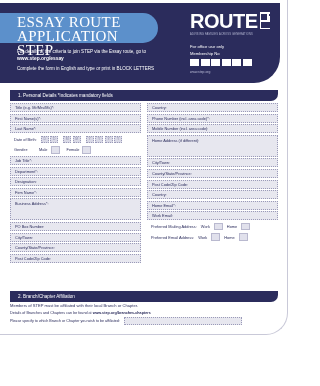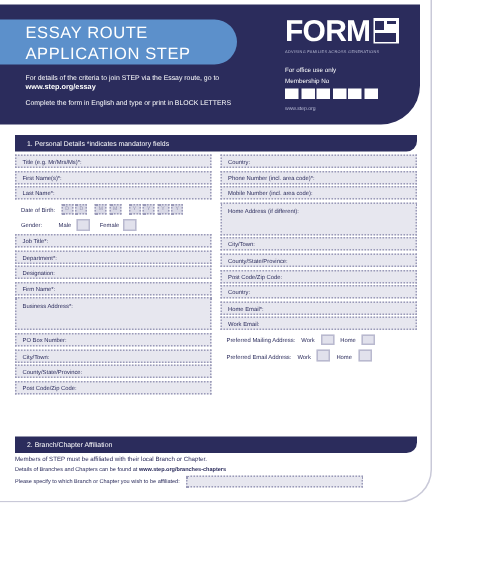--- a/index.html
+++ b/index.html
@@ -15,22 +15,22 @@
     position:absolute;left:0;top:3px;width:280px;height:80px;
     background:#2b2c5c;
     border-bottom-right-radius:26px;
   }
   .title-band{
     position:absolute;left:0;top:10px;width:158px;height:30px;
     background:#5c90cb;
     border-top-right-radius:15px;border-bottom-right-radius:15px;
   }
   .title-band .tl{
-    color:#ffffff;font-size:11px;letter-spacing:.4px;
-    line-height:14px;padding:2px 0 0 17px;font-weight:400;
+    color:#ffffff;font-size:15px;letter-spacing:.4px;
+    line-height:14px;padding:2px 0 0 17px;font-weight:400;font-family:Liberation Serif, serif;
   }
   .hdr-text{position:absolute;left:17px;top:46px;width:180px;color:#ffffff;}
   .hdr-text .l1{font-size:4.6px;line-height:6px;}
   .hdr-text .l2{font-size:4.9px;line-height:7px;font-weight:bold;}
   .hdr-text .l3{font-size:4.6px;line-height:6px;margin-top:4px;}
   
   .logo-wrap{position:absolute;right:10px;top:8px;width:80px;}
   .logo-step{
     display:flex;align-items:flex-start;justify-content:flex-start;
   }
@@ -115,21 +115,21 @@
   </div>
 
   <div class="hdr-text">
     <div class="l1">For details of the criteria to join STEP via the Essay route, go to</div>
     <div class="l2">www.step.org/essay</div>
     <div class="l3">Complete the form in English and type or print in BLOCK LETTERS</div>
   </div>
 
   <div class="logo-wrap">
     <div class="logo-step">
-      <div class="logo-word">FORM</div>
+      <div class="logo-word">ROUTE</div>
       <div class="logo-mark">
         <i class="a"></i>
           <i class="b"></i>
           <i class="c"></i>
       </div>
     </div>
     <div class="logo-tag">ADVISING FAMILIES ACROSS GENERATIONS</div>
     <div class="office">For office use only</div>
     <div class="office" style="margin-top:0">Membership No</div>
     <div class="memboxes">

